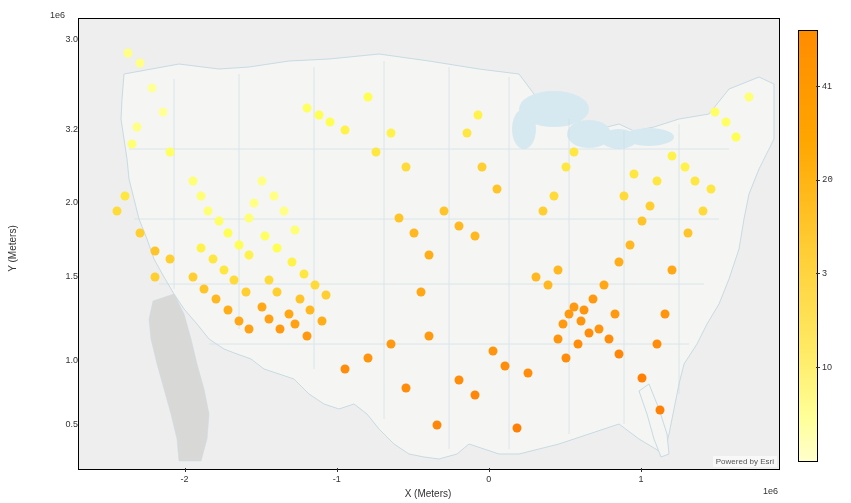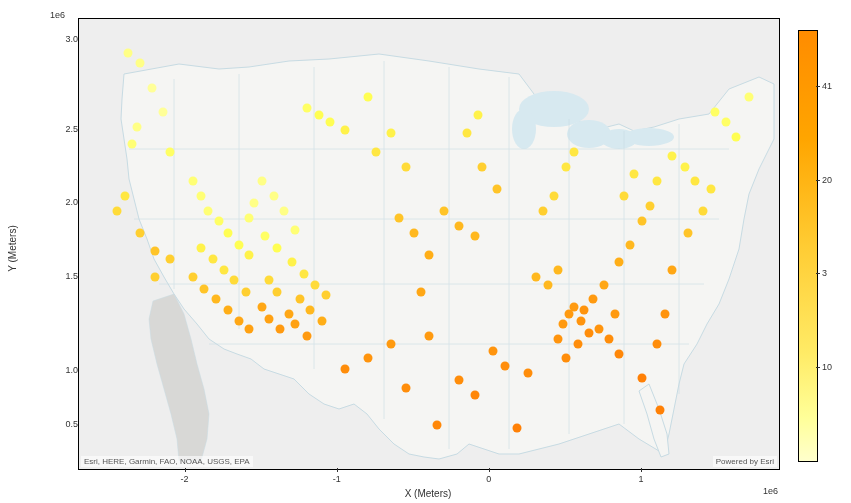--- a/index.html
+++ b/index.html
@@ -176,27 +176,27 @@
 <div class="chart-container">
 
   <div class="y-axis-scale">1e6</div>
 
 
   <div class="y-label">Y (Meters)</div>
 
   <div class="y-axis" id="y-axis">
       <div class="y-tick" style="top: 405.738px;">0.5</div>
       <div class="y-tick-mark" style="top: 405.738px;"></div>
-      <div class="y-tick" style="top: 352px;">1.0</div>
+      <div class="y-tick" style="top: 342px;">1.0</div>
       <div class="y-tick-mark" style="top: 331.967px;"></div>
       <div class="y-tick" style="top: 258.197px;">1.5</div>
       <div class="y-tick-mark" style="top: 258.197px;"></div>
       <div class="y-tick" style="top: 184.426px;">2.0</div>
       <div class="y-tick-mark" style="top: 184.426px;"></div>
-      <div class="y-tick" style="top: 110.656px;">2.5</div>
+      <div class="y-tick" style="top: 110.656px;">3.2</div>
       <div class="y-tick-mark" style="top: 110.656px;"></div>
       <div class="y-tick" style="top: 21px;">3.0</div>
       <div class="y-tick-mark" style="top: 36.8852px;"></div>
     </div>
 
   <div class="plot-area" id="plot-area">
 
     <svg class="basemap" viewBox="0 0 700 450" preserveAspectRatio="none">
       <rect x="0" y="0" width="700" height="450" fill="#eeeeee"></rect>
 
@@ -372,21 +372,20 @@
         <div class="dot" style="left: 585.87px; top: 295.082px; background: rgb(255, 148, 13);"></div>
         <div class="dot" style="left: 578.261px; top: 324.59px; background: rgb(255, 141, 10);"></div>
         <div class="dot" style="left: 563.043px; top: 358.525px; background: rgb(255, 128, 5);"></div>
         <div class="dot" style="left: 581.304px; top: 390.984px; background: rgb(255, 128, 5);"></div>
         <div class="dot" style="left: 636.087px; top: 92.9508px; background: rgb(255, 255, 100);"></div>
         <div class="dot" style="left: 646.739px; top: 103.279px; background: rgb(255, 255, 100);"></div>
         <div class="dot" style="left: 657.391px; top: 118.033px; background: rgb(255, 254, 83);"></div>
         <div class="dot" style="left: 669.565px; top: 78.1967px; background: rgb(255, 255, 117);"></div>
       </div>
 
-    <div class="attribution attr-left">Esri, HERE, Garmin, FAO, NOAA, USGS, EPA</div>
     <div class="attribution attr-right">Powered by Esri</div>
   </div>
 
   <div class="x-axis" id="x-axis">
     <div class="x-label">X (Meters)</div>
     <div class="x-axis-scale">1e6</div>
   <div class="x-tick" style="left: 106.522px;">-2</div>
       <div class="x-tick-mark" style="left: 106.522px;"></div>
       <div class="x-tick" style="left: 258.696px;">-1</div>
       <div class="x-tick-mark" style="left: 258.696px;"></div>
@@ -396,20 +395,20 @@
       <div class="x-tick-mark" style="left: 563.043px;"></div>
     </div>
 
   <div class="colorbar-container">
     <div class="colorbar"></div>
     <div id="cbar-ticks">
         <div class="cbar-tick" style="top: 336.522px; left: 24px;">10</div>
         <div class="cbar-tick-mark" style="top: 336.522px;"></div>
         <div class="cbar-tick" style="top: 243.043px; left: 24px;">3</div>
         <div class="cbar-tick-mark" style="top: 243.043px;"></div>
-        <div class="cbar-tick" style="top: 149.565px; left: 24px;">20</div>
+        <div class="cbar-tick" style="top: 149.565px; left: 24px; font-family: Liberation Mono, monospace;">20</div>
         <div class="cbar-tick-mark" style="top: 149.565px;"></div>
         <div class="cbar-tick" style="top: 56.087px; left: 24px;">41</div>
         <div class="cbar-tick-mark" style="top: 56.087px;"></div>
       </div>
   </div>
 
 </div>
 
 </body></html>

